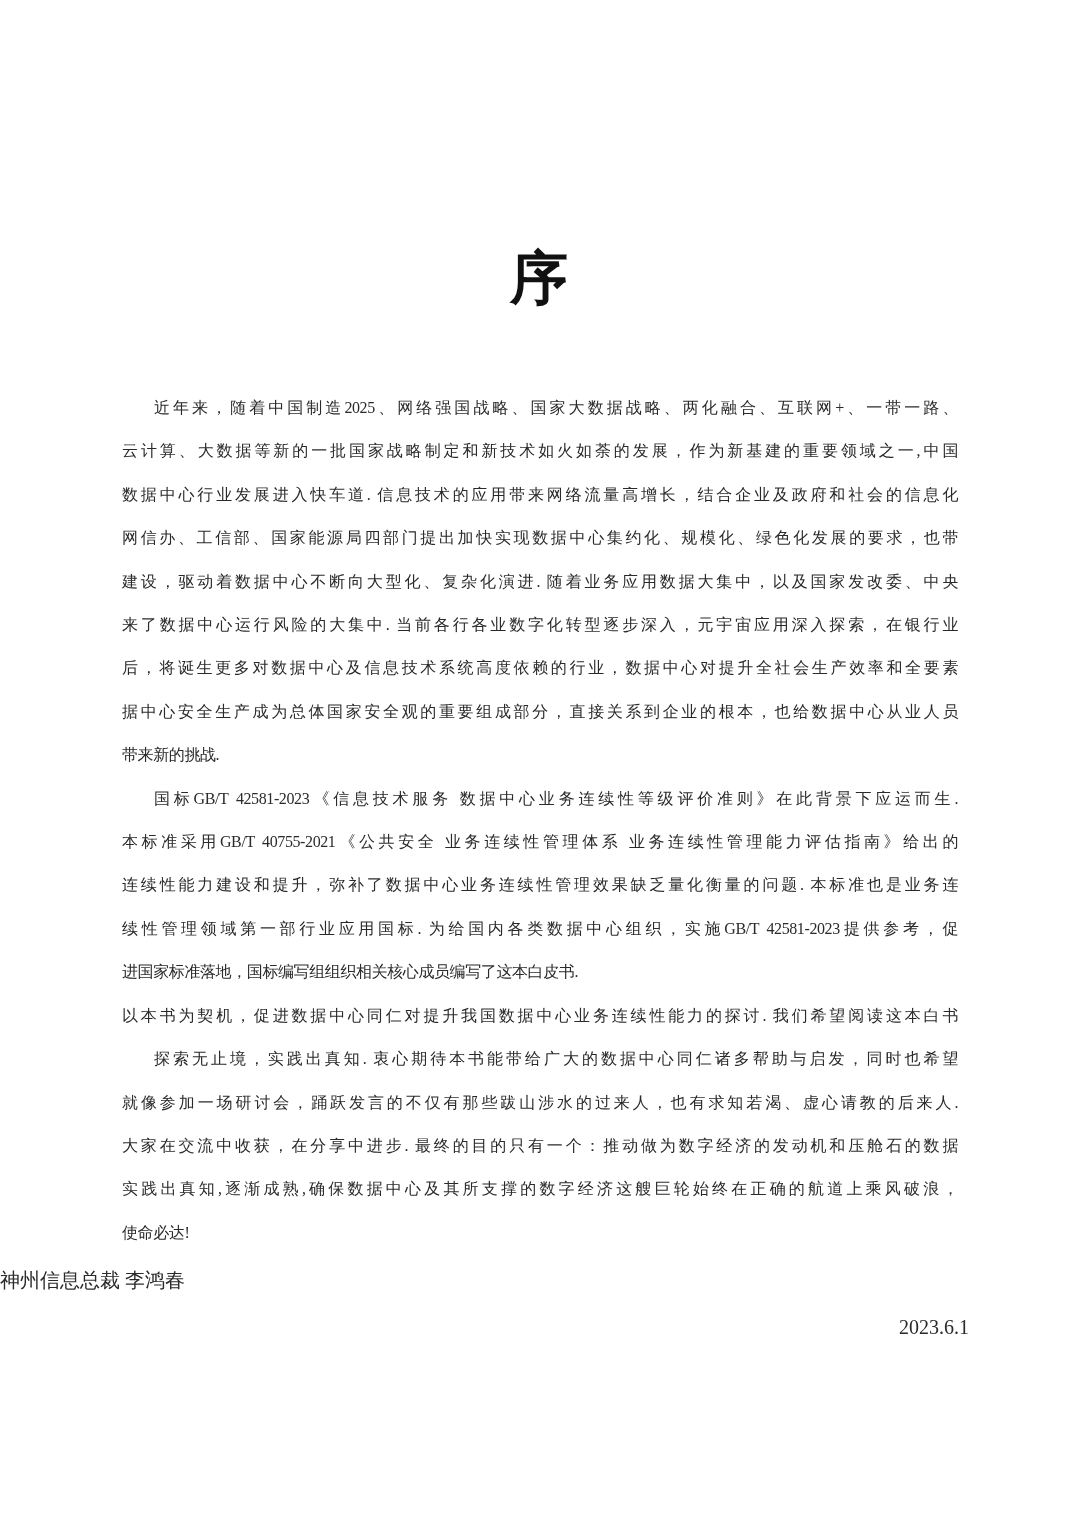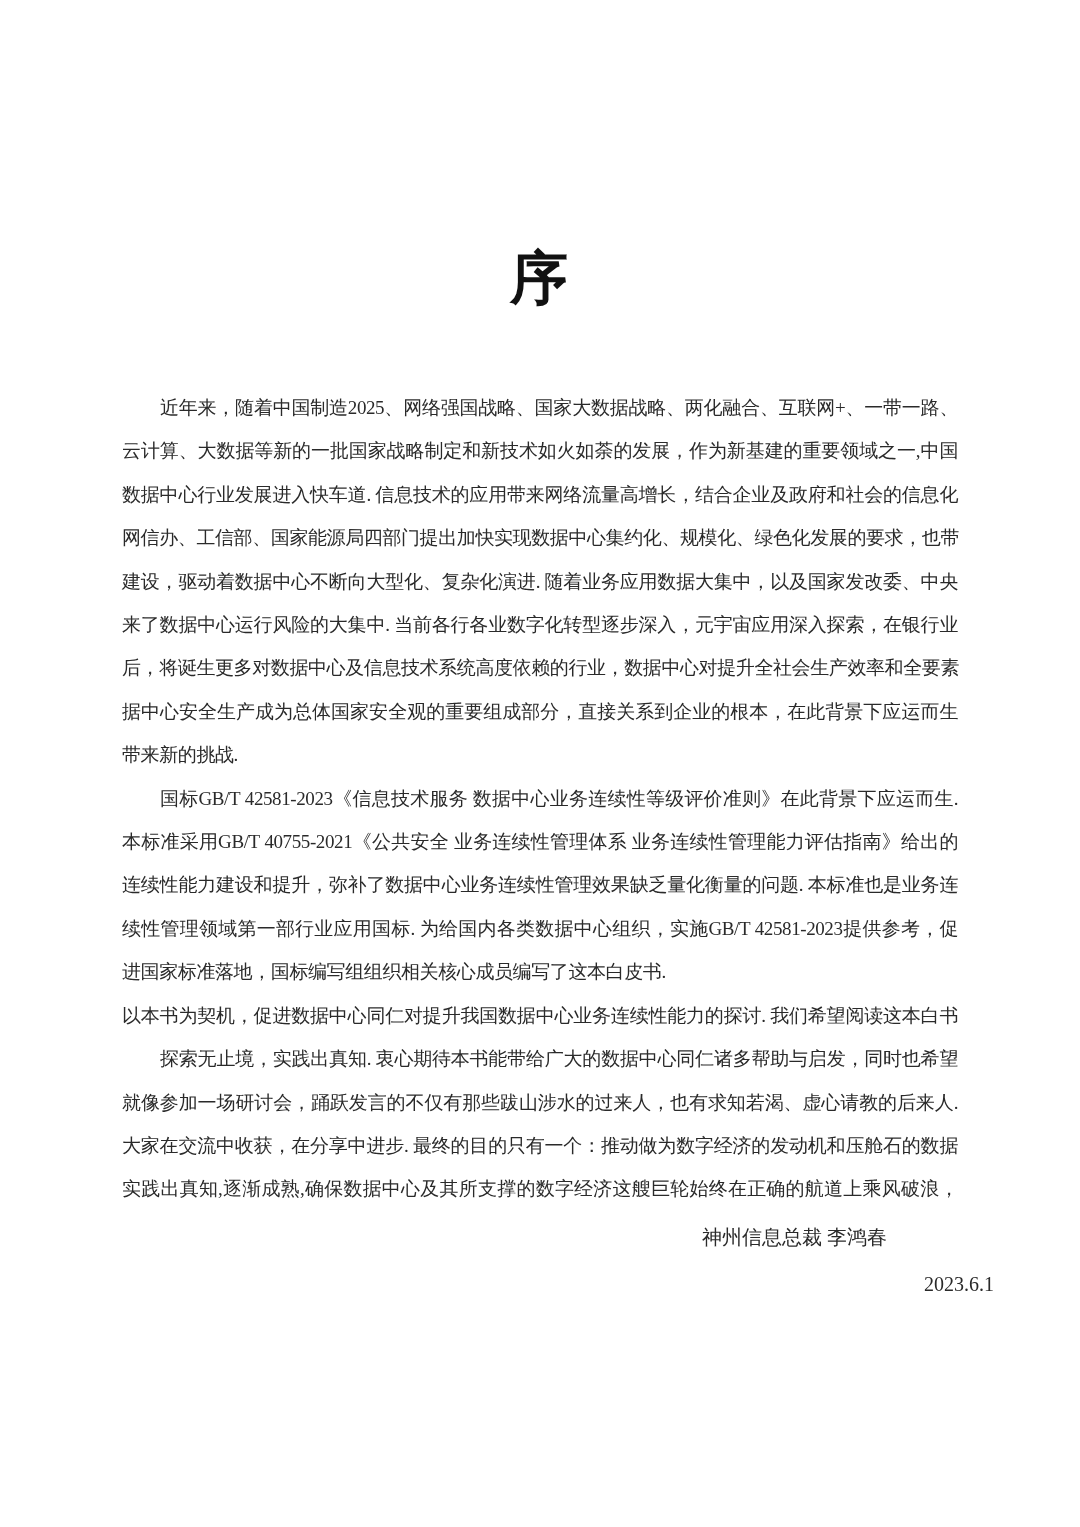--- a/index.html
+++ b/index.html
@@ -22,82 +22,83 @@
     padding-top:242px;
     text-align:center;
     font-size:58px;
     line-height:74px;
     font-weight:700;
     color:var(--title);
     letter-spacing:2px;
   }
   .body{
     margin:70px 122px 0 122px; 
-    font-size:19px;
+    font-size:16px;
     letter-spacing:-0.4px;
     line-height:43.4px;
     color:var(--text);
   }
   .para .line{
     text-align:justify;
     text-align-last:justify;
     white-space:nowrap; 
   }
   .para .line.first{ text-indent:2em; }
   .para .line.last{
     text-align-last:left;
     white-space:normal;
   }
   .signature{
     margin-top:6px;
-    text-align:right;
+    text-align:left;
     padding-right:193px;
     font-size:20px;
     line-height:40px;
     color:var(--text);
   }
   .date{
     margin-top:10px;
     text-align:right;
-    padding-right:86px;
+    padding-right:111px;
     font-size:20px;
     line-height:34px;
     color:var(--text);
   }
 </style>
 </head>
 <body>
 
 <div class="page">
   <h1 class="title">序</h1>
 
   <div class="body" id="body-container">
       <div class="para">
         <div class="line first">近年来，随着中国制造2025、网络强国战略、国家大数据战略、两化融合、互联网+、一带一路、</div>
         <div class="line">云计算、大数据等新的一批国家战略制定和新技术如火如荼的发展，作为新基建的重要领域之一,中国</div>
         <div class="line">数据中心行业发展进入快车道. 信息技术的应用带来网络流量高增长，结合企业及政府和社会的信息化</div>
         <div class="line">网信办、工信部、国家能源局四部门提出加快实现数据中心集约化、规模化、绿色化发展的要求，也带</div>
         <div class="line">建设，驱动着数据中心不断向大型化、复杂化演进. 随着业务应用数据大集中，以及国家发改委、中央</div>
         <div class="line">来了数据中心运行风险的大集中. 当前各行各业数字化转型逐步深入，元宇宙应用深入探索，在银行业</div>
         <div class="line">后，将诞生更多对数据中心及信息技术系统高度依赖的行业，数据中心对提升全社会生产效率和全要素</div>
-        <div class="line">据中心安全生产成为总体国家安全观的重要组成部分，直接关系到企业的根本，在此背景下应运而生</div>
+        <div class="line">据中心安全生产成为总体国家安全观的重要组成部分，直接关系到企业的根本，也给数据中心从业人员</div>
         <div class="line last">带来新的挑战.</div>
       </div>
       <div class="para">
         <div class="line first">国标GB/T 42581-2023《信息技术服务 数据中心业务连续性等级评价准则》在此背景下应运而生.</div>
         <div class="line">本标准采用GB/T 40755-2021《公共安全 业务连续性管理体系 业务连续性管理能力评估指南》给出的</div>
         <div class="line">连续性能力建设和提升，弥补了数据中心业务连续性管理效果缺乏量化衡量的问题. 本标准也是业务连</div>
         <div class="line">续性管理领域第一部行业应用国标. 为给国内各类数据中心组织，实施GB/T 42581-2023提供参考，促</div>
         <div class="line last">进国家标准落地，国标编写组组织相关核心成员编写了这本白皮书.</div>
       </div>
       <div class="para">
         <div class="line">以本书为契机，促进数据中心同仁对提升我国数据中心业务连续性能力的探讨. 我们希望阅读这本白书</div>
         <div class="line first">探索无止境，实践出真知. 衷心期待本书能带给广大的数据中心同仁诸多帮助与启发，同时也希望</div>
         <div class="line">就像参加一场研讨会，踊跃发言的不仅有那些跋山涉水的过来人，也有求知若渴、虚心请教的后来人.</div>
         <div class="line">大家在交流中收获，在分享中进步. 最终的目的只有一个：推动做为数字经济的发动机和压舱石的数据</div>
         <div class="line">实践出真知,逐渐成熟,确保数据中心及其所支撑的数字经济这艘巨轮始终在正确的航道上乘风破浪，</div>
+        <div class="line last">使命必达!</div>
       </div>
     </div>
 
   <div class="signature">神州信息总裁  李鸿春</div>
 
   <div class="date">2023.6.1</div>
 </div>
 
 </body></html>

